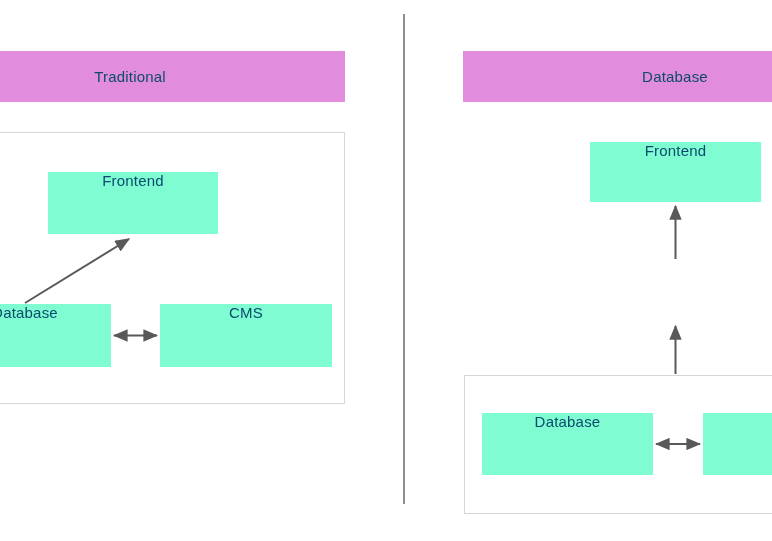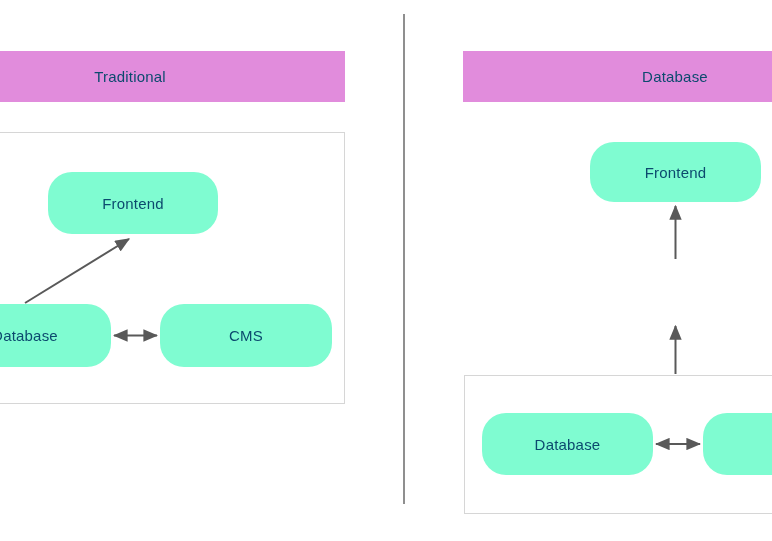--- a/index.html
+++ b/index.html
@@ -26,25 +26,23 @@
     letter-spacing: 0.2px;
   }
   .group-box {
     background: #ffffff;
     border: 1px solid #d6d6d6;
     box-sizing: border-box;
   }
   .node {
     background: #7ffcd1;
     display: flex;
-    align-items: center;
     justify-content: center;
     font-size: 15px;
     letter-spacing: 0.2px;
-    border-radius: 24px;
   }
   .node--white {
     background: #ffffff;
     border: 1px solid #d6d6d6;
     box-sizing: border-box;
   }
   .divider {
     background: #8f8f8f;
   }
   .arrow-layer {

